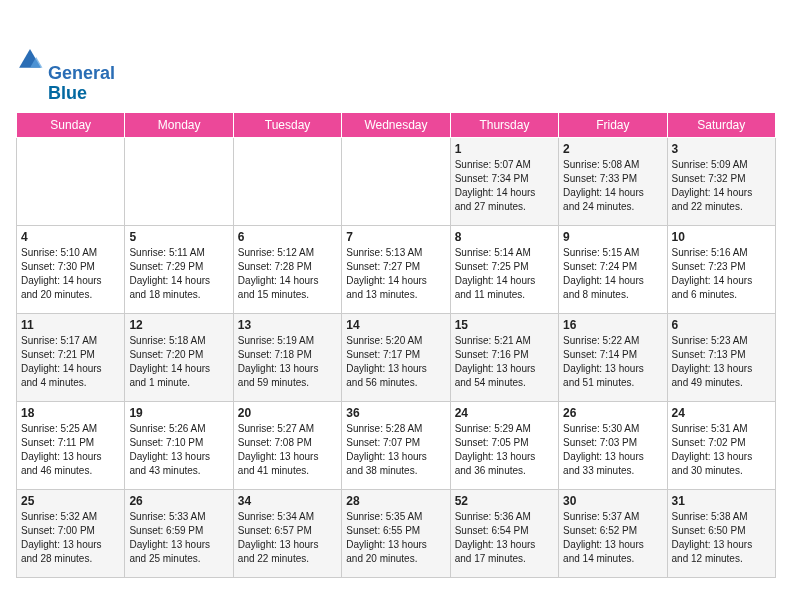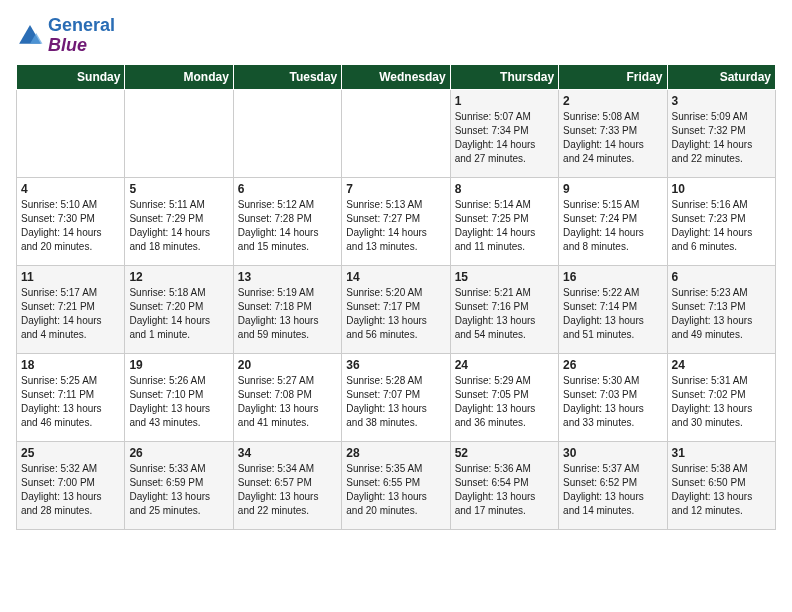--- a/index.html
+++ b/index.html
@@ -19,20 +19,21 @@
     .logo {
       display: flex;
       align-items: center;
       gap: 4px;
     }
     .logo-text {
       font-size: 18px;
       font-weight: bold;
       color: #1a1a1a;
       line-height: 1.1;
+      margin-top: 48px;
     }
     .logo-text span {
       color: #2a6db5;
     }
     .logo-icon {
       width: 28px;
       height: 28px;
     }
     .title-block {
       text-align: right;
@@ -46,26 +47,26 @@
     .location {
       font-size: 16px;
       color: #444;
     }
     table {
       width: 100%;
       border-collapse: collapse;
       table-layout: fixed;
     }
     thead tr th {
-      background: #14532d;
+      background: #ec4899;
       color: #fff;
       font-size: 12px;
-      font-weight: bold;
+      font-weight: normal;
       padding: 5px 4px;
-      text-align: right;
+      text-align: center;
       border: 1px solid #fff;
     }
     tbody tr td {
       border: 1px solid #ccc;
       vertical-align: top;
       padding: 4px 4px;
       font-size: 10px;
       color: #222;
       height: 88px;
       background: #fff;
@@ -92,21 +93,21 @@
 <body>
 
 <div class="header">
   <div class="logo">
     <svg class="logo-icon" viewBox="0 0 36 36">
       <polygon points="18,4 32,28 4,28" fill="#2a6db5"></polygon>
       <polygon points="26,14 34,28 18,28" fill="#5ba3e0" opacity="0.7"></polygon>
     </svg>
     <div class="logo-text">
       <span>General</span><br>
-      <span style="color:#701a75;font-style:italic;">Blue</span>
+      <span style="color:#0369a1;">Blue</span>
     </div>
   </div>
   <div class="title-block">
     <div class="month-year"></div>
     <div class="location"></div>
   </div>
 </div>
 
 <table>
   <thead>

